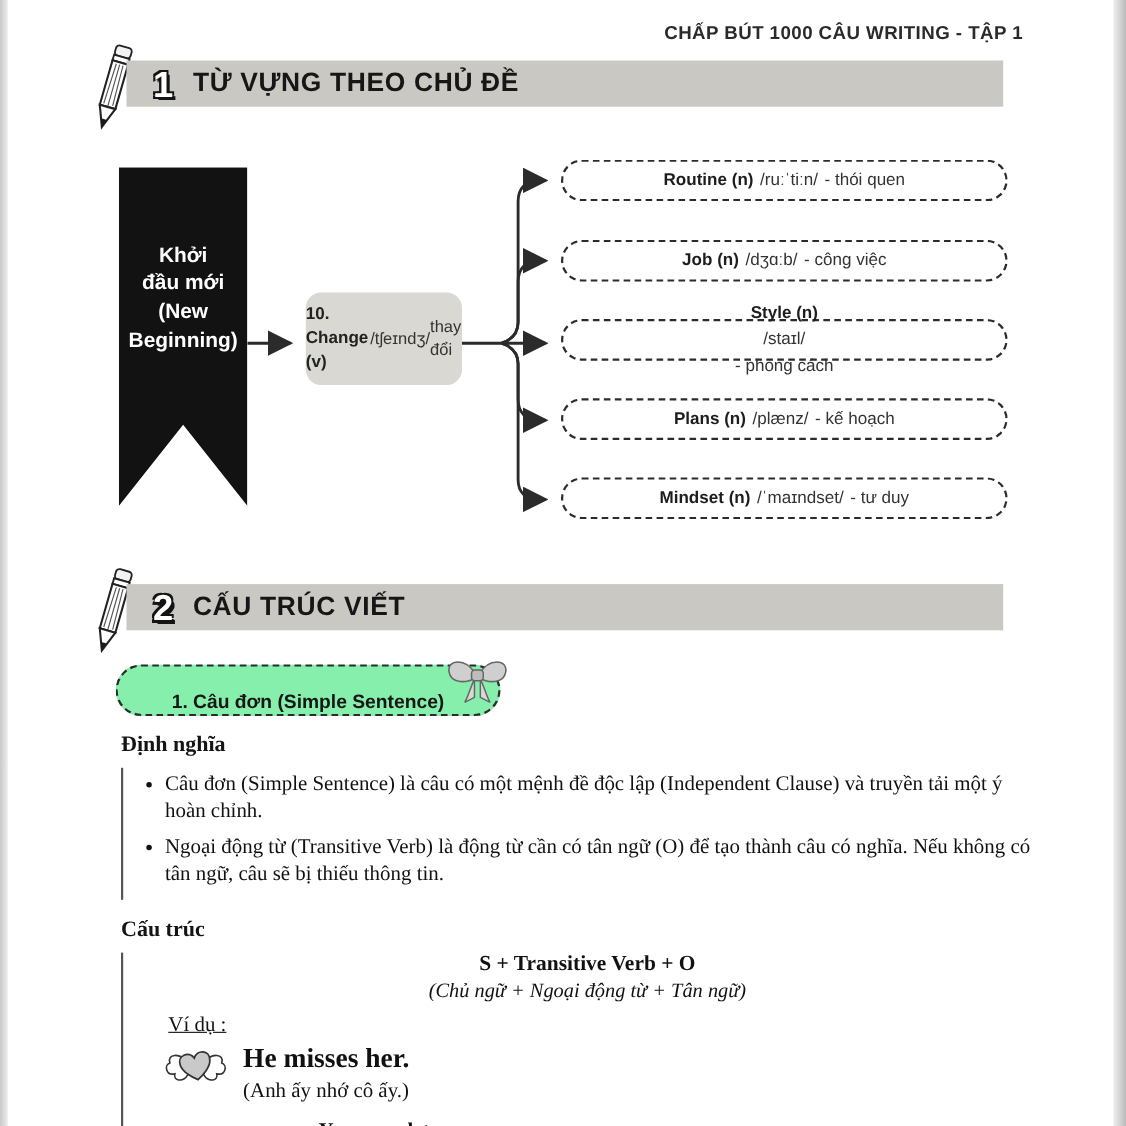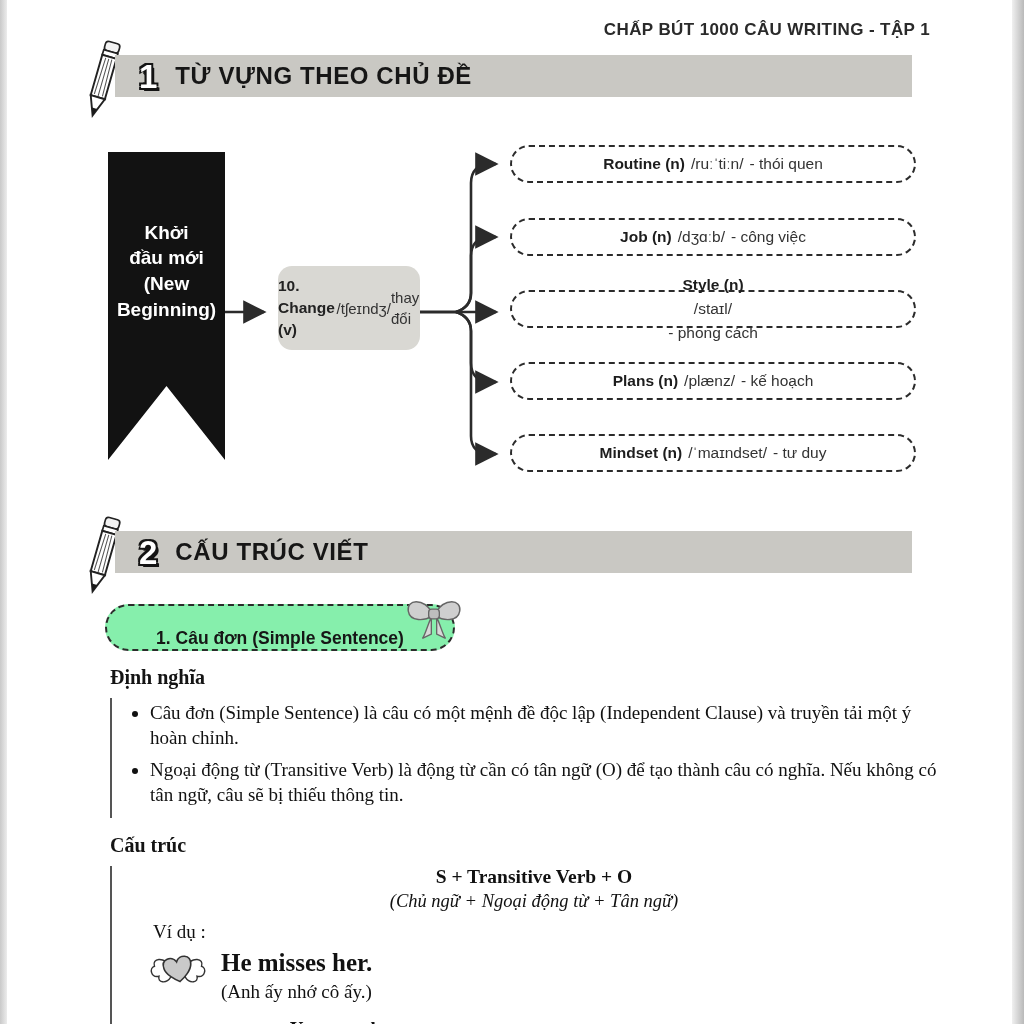--- a/index.html
+++ b/index.html
@@ -47,21 +47,21 @@
   .h-serif{position:absolute;left:110px;font-size:20px;font-weight:bold;color:#141414;}
   .def-block{position:absolute;left:110px;top:698px;width:835px;border-left:2.5px solid #555;
              padding:2px 0 4px 16px;box-sizing:border-box;}
   .def-block ul{margin:0;padding-left:22px;}
   .def-block li{font-size:19px;line-height:1.32;color:#111;margin-bottom:7px;}
   .struct-block{position:absolute;left:110px;top:866px;width:835px;height:158px;
                 border-left:2.5px solid #555;padding-left:27px;box-sizing:border-box;}
   .formula{width:790px;text-align:center;font-size:19.5px;font-weight:bold;color:#111;}
   .formula-vi{width:790px;text-align:center;font-size:18.5px;font-style:italic;color:#111;
               margin-top:3px;}
-  .vd-label{font-size:19px;color:#111;margin:9px 0 0 14px;}
+  .vd-label{font-size:19px;color:#111;margin:9px 0 0 14px;text-decoration:underline;}
   .example{display:flex;align-items:flex-start;gap:14px;margin:4px 0 0 10px;}
   .example .txt .en{font-size:25px;font-weight:bold;color:#111;line-height:1.3;}
   .example .txt .vi{font-size:19px;color:#111;line-height:1.3;}
   .next-item{margin:14px 0 0 130px;font-size:19px;font-weight:bold;color:#111;}
   .next-item .blt{display:inline-block;margin-right:14px;font-weight:normal;color:#444;}
 </style>
 </head>
 <body>
 
 <div class="page">

